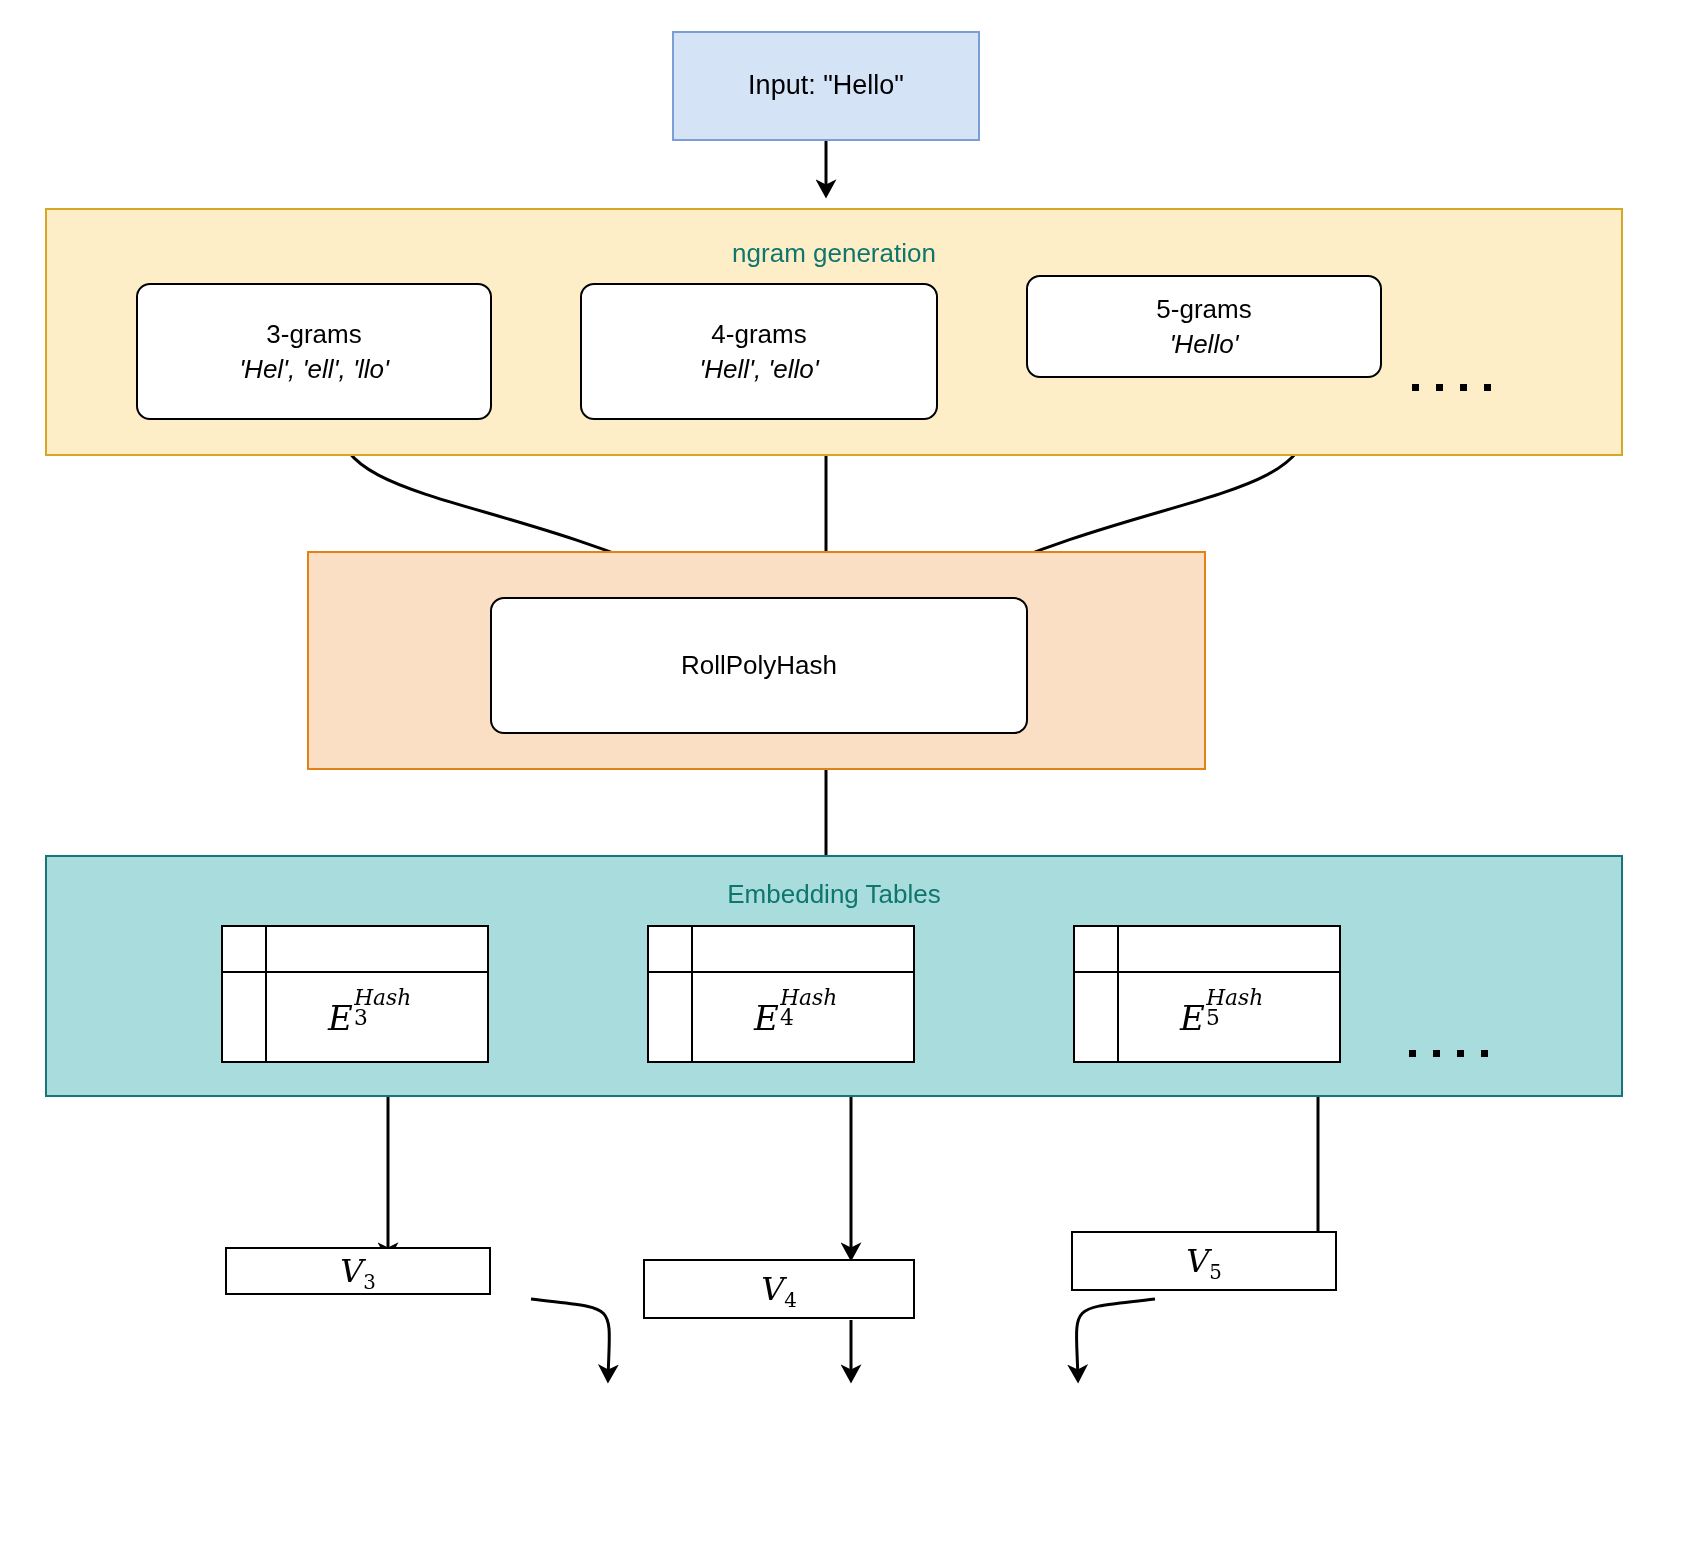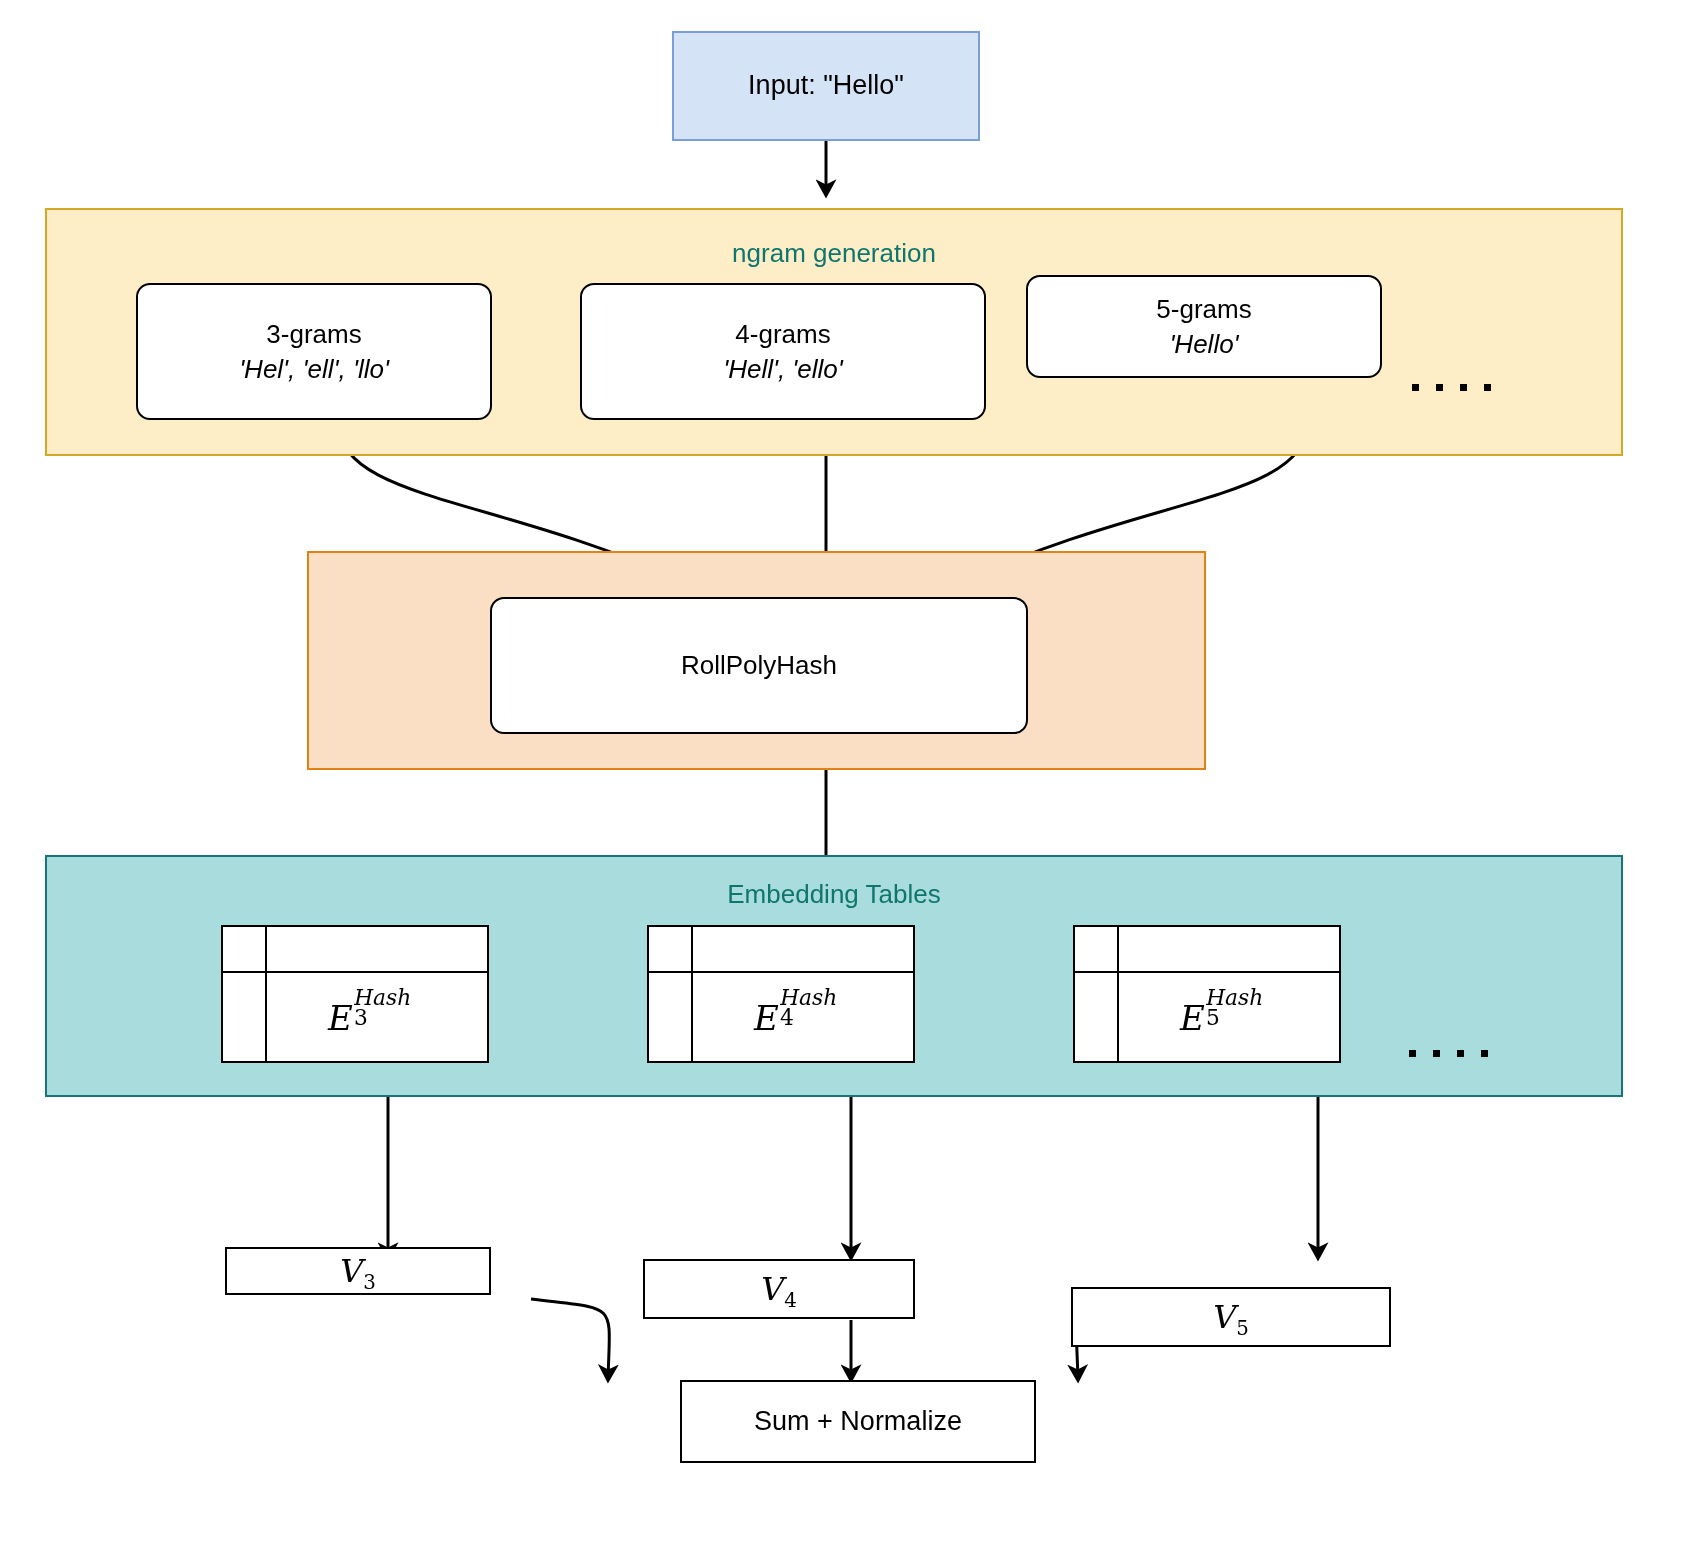--- a/index.html
+++ b/index.html
@@ -231,21 +231,21 @@
 
   <div class="group group-ngram" style="left:45px; top:208px; width:1578px; height:248px;">
     <div class="group-title" style="top:28px;">ngram generation</div>
   </div>
 
   <div class="node round-box" style="left:136px; top:283px; width:356px; height:137px;">
     <span class="l1">3-grams</span>
     <span class="l2">'Hel', 'ell', 'llo'</span>
   </div>
 
-  <div class="node round-box" style="left:580px; top:283px; width:406px; height:137px;">
+  <div class="node round-box" style="left:580px; top:283px; width:358px; height:137px;">
     <span class="l1">4-grams</span>
     <span class="l2">'Hell', 'ello'</span>
   </div>
 
   <div class="node round-box" style="left:1026px; top:275px; width:356px; height:103px;">
     <span class="l1">5-grams</span>
     <span class="l2">'Hello'</span>
   </div>
 
   <div class="dots" style="left:1412px; top:384px;">
@@ -311,21 +311,18 @@
     <span></span>
     <span></span>
   </div>
 
   <div class="vbox" style="left:225px; top:1247px; width:266px; height:48px;">
     <span class="math">V<sub style="margin-left:0">3</sub></span>
   </div>
   <div class="vbox" style="left:643px; top:1259px; width:272px; height:60px;">
     <span class="math">V<sub style="margin-left:0">4</sub></span>
   </div>
-  <div class="vbox" style="left:1071px; top:1287px; width:320px; height:60px;">
+  <div class="vbox" style="left:1071px; top:1231px; width:266px; height:60px;">
     <span class="math">V<sub style="margin-left:0">5</sub></span>
   </div>
 
-  <div class="sum-box" style="left:680px; top:1380px; width:356px; height:83px;">
-    <span>Sum + Normalize</span>
-  </div>
 
 </div>
 
 </body></html>

